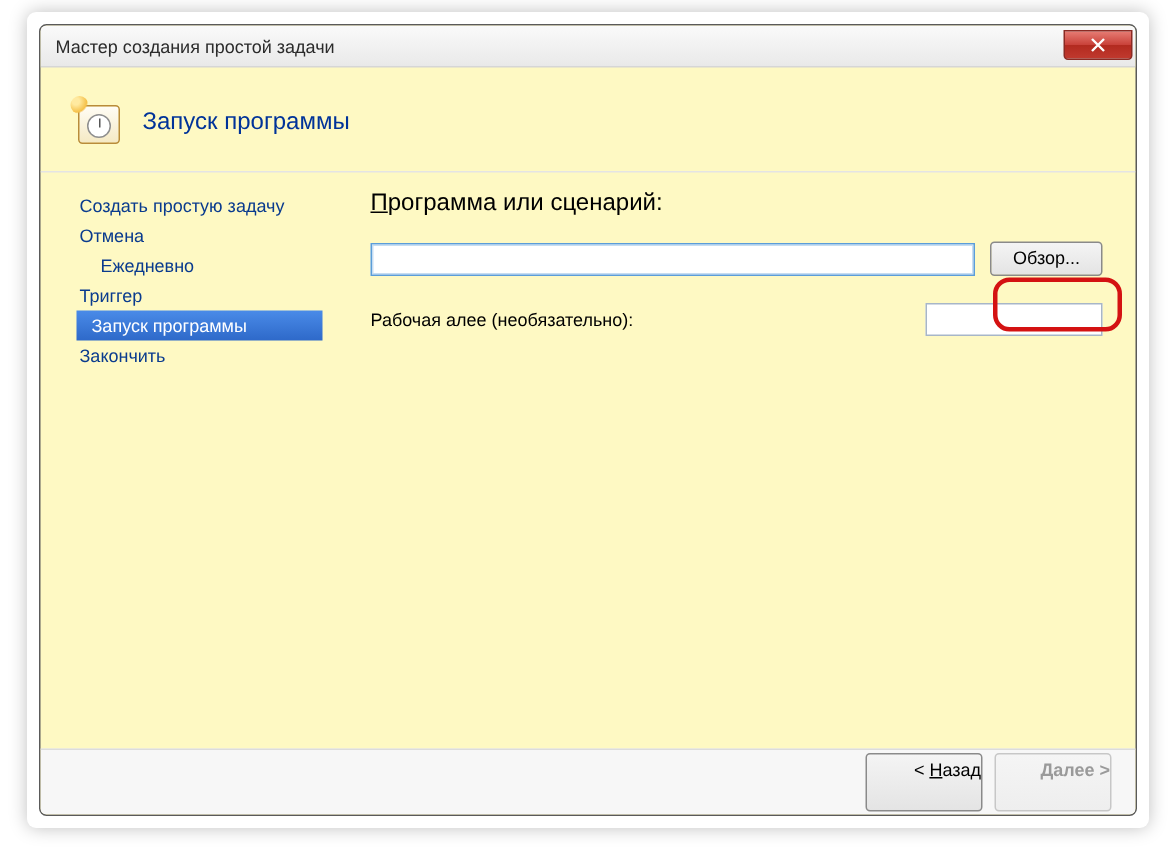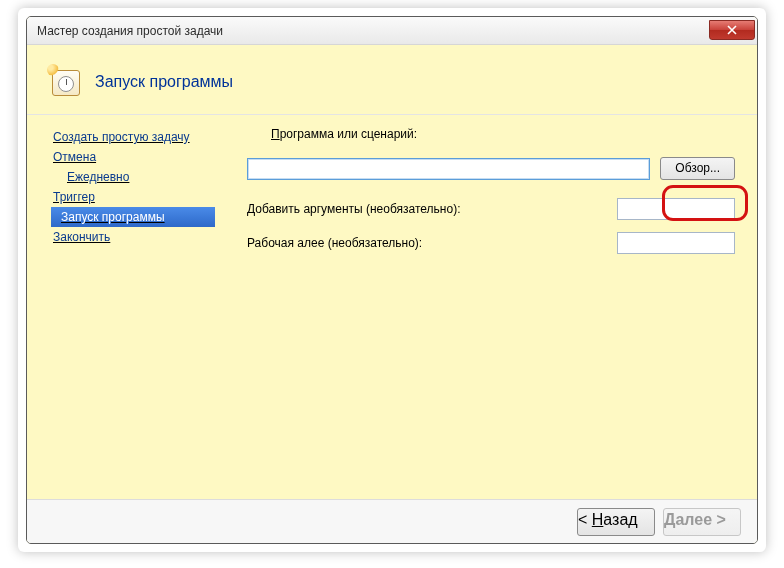--- a/index.html
+++ b/index.html
@@ -89,21 +89,20 @@
   color: #003399;
 }
 .body {
   flex: 1;
   display: flex;
   padding-top: 12px;
 }
 .sidebar {
   width: 192px;
   padding: 0 0 0 22px;
-  text-decoration: underline;
 }
 .sidebar .item {
   height: 20px;
   line-height: 20px;
   color: #0a3b8e;
   cursor: default;
   padding-left: 4px;
 }
 .sidebar .item.indent { padding-left: 18px; }
 .sidebar .item.active {
@@ -112,26 +111,25 @@
   margin-left: 2px;
   padding-left: 10px;
   width: 164px;
 }
 .content {
   flex: 1;
   padding: 0 22px 0 28px;
   position: relative;
 }
 .field-label {
-  font-size: 12px;
+  font-size: 16px;
   color: #000;
   margin-bottom: 6px;
   text-decoration: underline;
   text-decoration-color: rgba(0,0,0,0);
-  margin-left: 24px;
 }
 .field-label .ul { text-decoration: underline; }
 .row1 {
   display: flex;
   gap: 10px;
   align-items: center;
   margin-bottom: 18px;
   margin-top: 16px;
 }
 .text-input {
@@ -174,27 +172,27 @@
   border-top: 1px solid #dcdcdc;
   display: flex;
   justify-content: flex-end;
   align-items: center;
   gap: 8px;
   padding: 0 16px;
   background:#f7f7f7;
 }
 .foot-btn {
   min-width: 78px;
-  height: 28px;
-  font-size: 16px;
+  height: 39px;
+  font-size: 12px;
   background: linear-gradient(#f4f4f4,#e4e4e4);
   border: 1px solid #8a8a8a;
   border-radius: 3px;
   line-height: 21px;
-  text-align: left;
+  text-align: right;
   cursor: default;
 }
 .foot-btn.disabled {
   color: #9a9a9a;
   border-color: #c7c7c7;
   background: linear-gradient(#f5f5f5,#eeeeee);
   font-weight: bold;
 }
 .foot-btn .ul { text-decoration: underline; }
 </style>
@@ -238,26 +236,20 @@
     <div class="content">
 
       <div class="field-label">
         <span class="ul">П</span><span>рограмма или сценарий:</span>
       </div>
       <div class="row1">
         <input class="text-input main focus" type="text" value="" style="">
         <div class="browse-btn"><span class="ul">О</span><span>бзор...</span></div>
       </div>
 
-      <div class="row-line">
-        <div class="lab">
-          <span>Добавить </span><span class="ul">а</span><span>ргументы (необязательно):</span>
-        </div>
-        <input class="text-input smallinput" type="text" value="" style="">
-      </div>
 
       <div class="row-line">
         <div class="lab">
           <span>Рабо</span><span class="ul">ч</span><span>ая алее (необязательно):</span>
         </div>
         <input class="text-input smallinput" type="text" value="" style="">
       </div>
 
     </div>
   </div>

